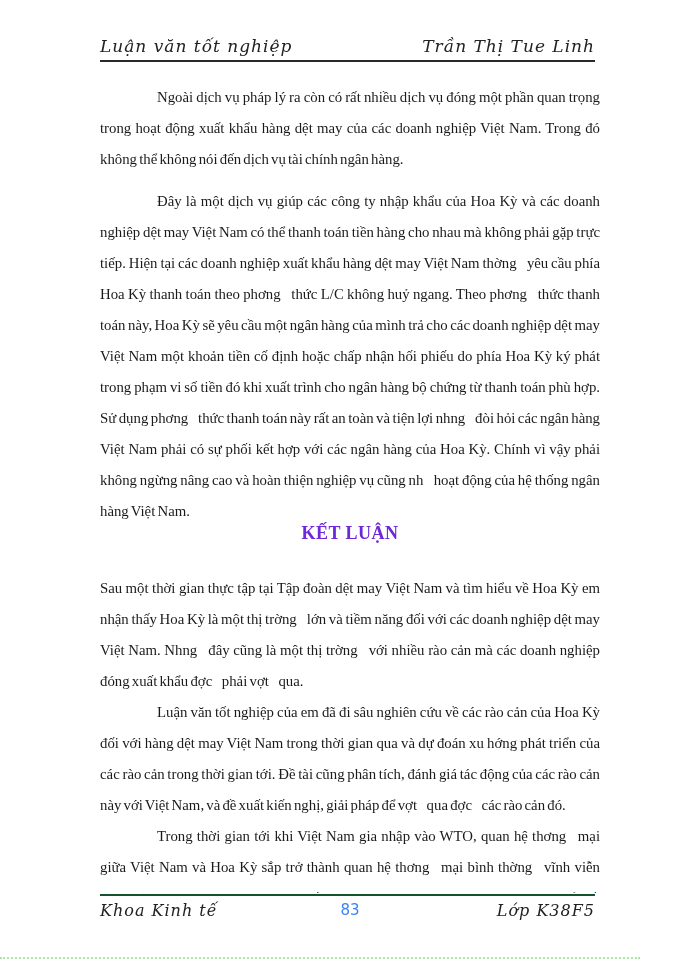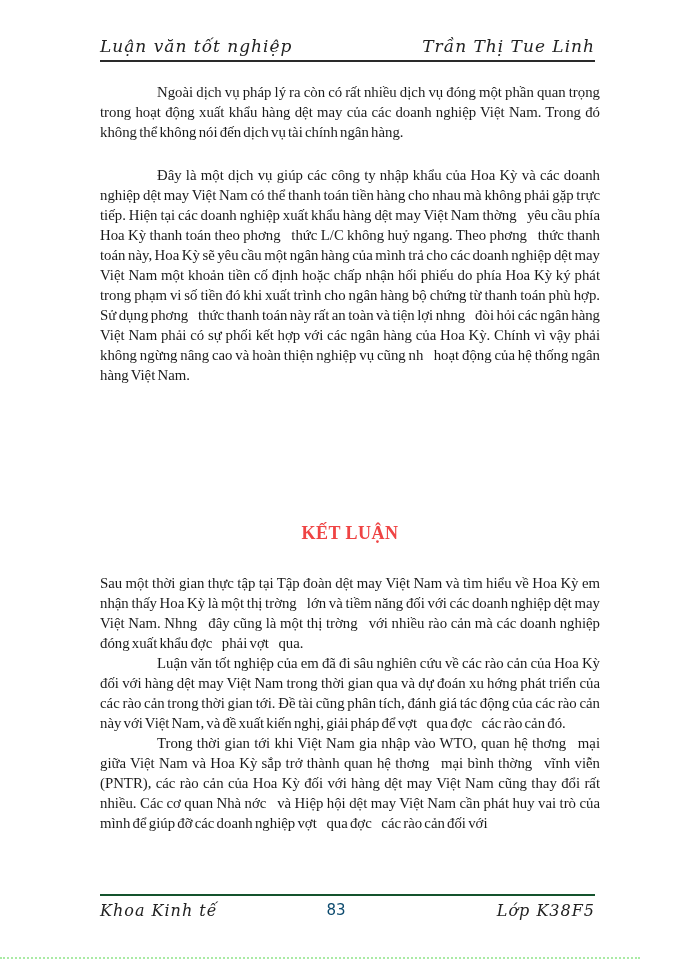--- a/index.html
+++ b/index.html
@@ -36,55 +36,55 @@
   }
   .body-main {
     position: absolute;
     top: 573px; left: 100px; width: 500px;
     height: 320px;
     overflow: hidden;
   }
   .para {
     margin: 0;
     font-size: 14.8px;
-    line-height: 20px;
+    line-height: 31px;
     text-align: justify;
     word-spacing: -1.5px;
   }
-  .body-top .para + .para { margin-top: 23px; }
+  .body-top .para + .para { margin-top: 11px; }
   .para.indent { text-indent: 57px; }
   
   .heading {
     position: absolute;
     top: 523px; left: 100px; width: 500px;
     margin: 0;
     text-align: center;
     font-size: 18px;
     font-weight: bold;
     letter-spacing: 0.5px;
-    color: #ef4444;
+    color: #6d28d9;
   }
   
   .page-footer {
     position: absolute;
     top: 894px; left: 100px; right: 45px;
     border-top: 2px solid #14532d;
     padding-top: 5px;
     display: flex;
     justify-content: space-between;
   }
   .page-footer .hand { font-size: 16px; }
   .page-footer .center {
     position: absolute;
-    left: 236px;              
+    left: 250px;              
     transform: translateX(-50%);
     top: 5px;
     font-family: "DejaVu Sans", sans-serif;
     font-size: 15px;
-    color: #0c4a6e;
+    color: #3b82f6;
   }
   
   .dotted-edge {
     position: absolute;
     left: 0; right: 0; bottom: 1px;
     border-bottom: 2px dotted #a9eba4;
   }
 </style>
 </head>
 <body>

